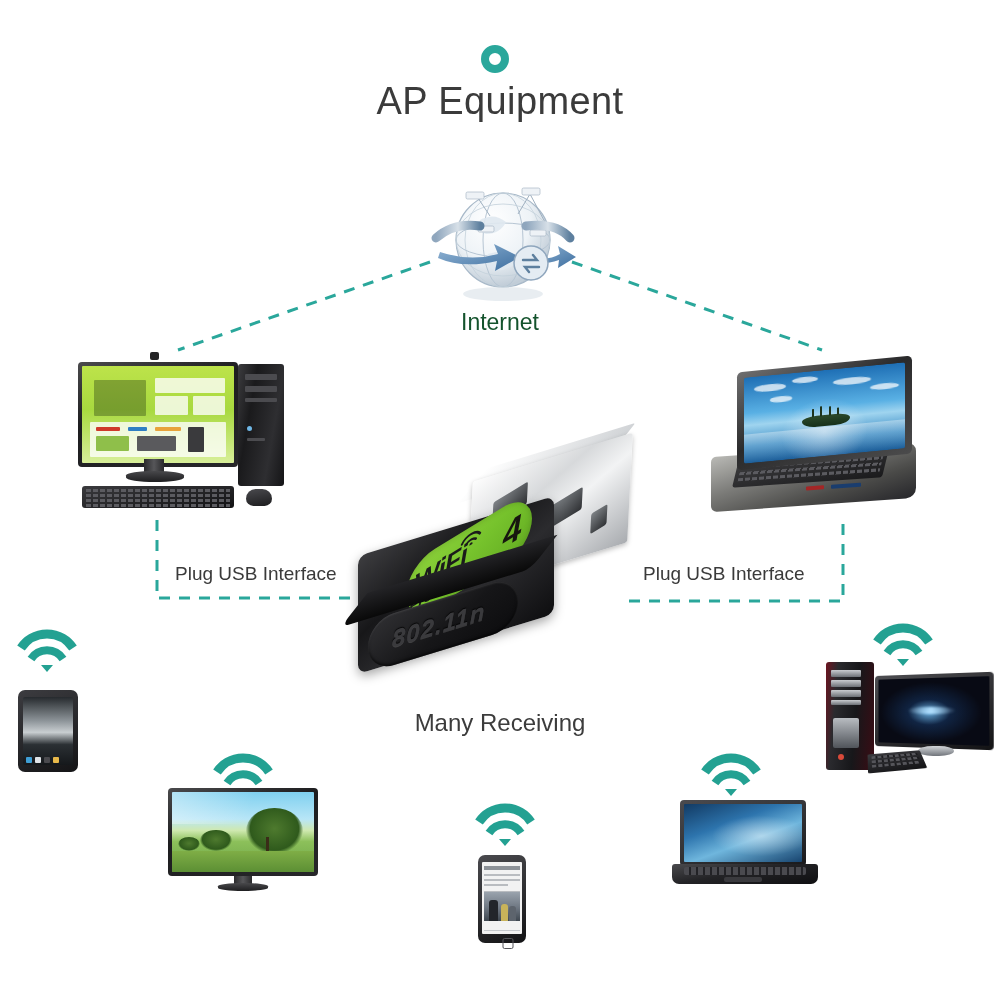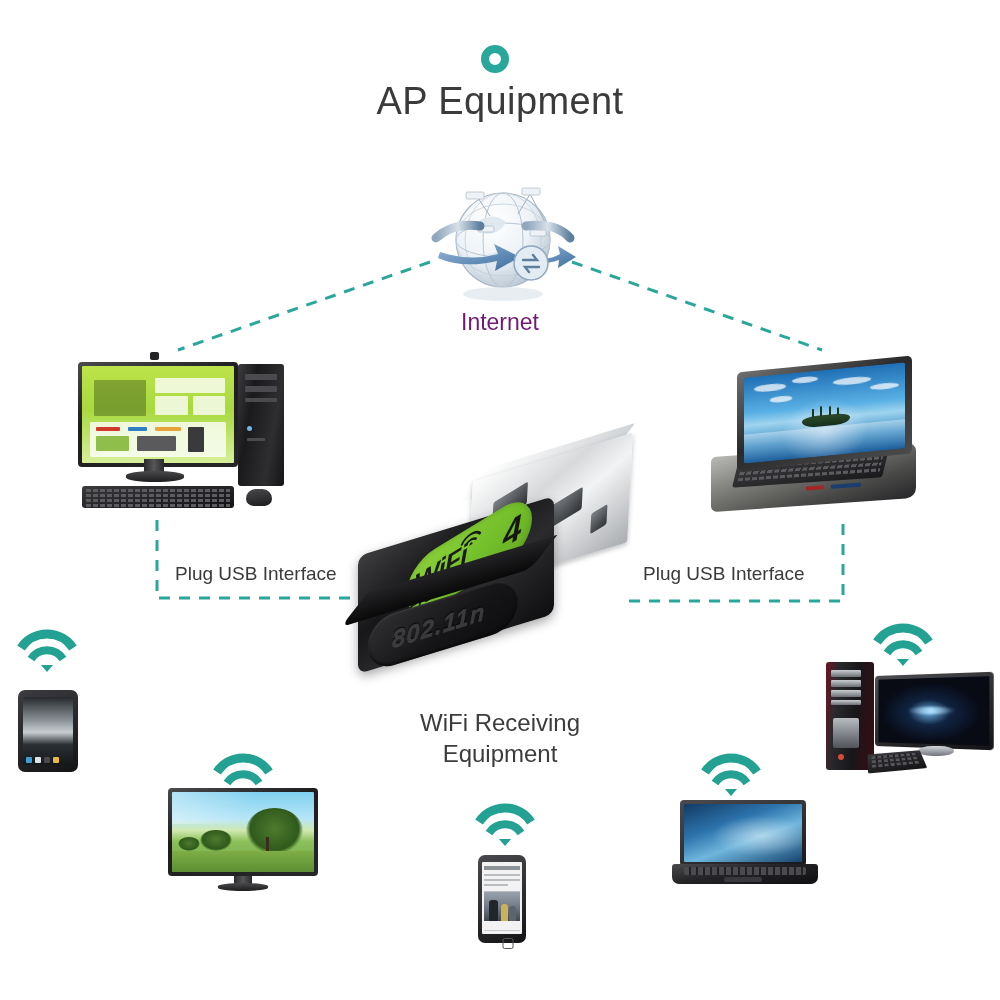--- a/index.html
+++ b/index.html
@@ -45,21 +45,21 @@
     font-size: 19px;
     color: #3a3a3a;
     white-space: nowrap;
   }
   #plug-label-left  { left: 175px; top: 563px; }
   #plug-label-right { left: 643px; top: 563px; }
 
   #internet-label {
     left: 400px; top: 309px;
     width: 200px; text-align: center;
-    font-size: 23px; color: #701a75;
+    font-size: 23px; color: #14532d;
   }
   #receiving-label {
     left: 370px; top: 707px;
     width: 260px; text-align: center;
     font-size: 24px; color: #3c3c3c;
     line-height: 31px;
   }
 
   
   .screen-bezel {
@@ -486,22 +486,21 @@
 
     <div class="abs" id="usb-plate">
       <span id="usb-std">802.11n</span>
     </div>
   </div>
 
   <div class="abs plug-label" id="plug-label-left">Plug USB Interface</div>
   <div class="abs plug-label" id="plug-label-right">Plug USB Interface</div>
 
   <div class="abs" id="receiving-label">
-    <div>WiFi Receiving</div>
-    <div>Equipment</div>
+    <div>Many Receiving</div>
   </div>
 
   <svg class="abs wifi-icon" style="left:16px; top:628px;" width="62" height="44" viewBox="0 0 62 44">
     <path d="M5 20 a31 31 0 0 1 52 0" stroke="#23a192" stroke-width="9" fill="none" stroke-linecap="butt"></path>
     <path d="M15 31 a19 19 0 0 1 32 0" stroke="#23a192" stroke-width="8" fill="none" stroke-linecap="butt"></path>
     <path d="M25 37 l6 7 l6 -7 z" fill="#23a192"></path>
   </svg>
   <div class="abs" id="tablet-group">
     <div id="tablet-body">
       <div id="tablet-screen">

